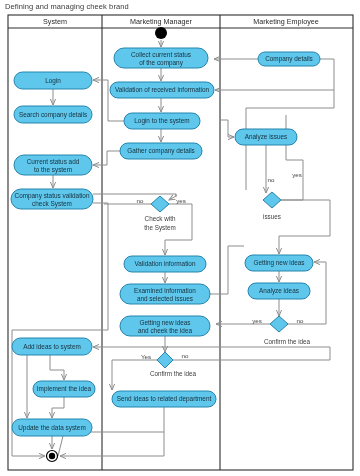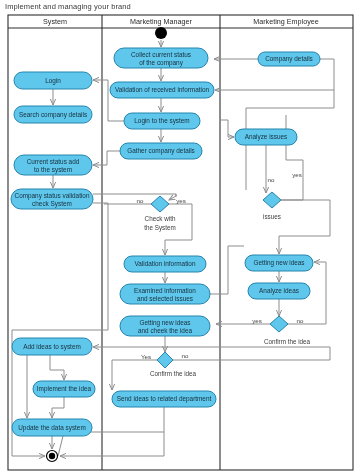--- a/index.html
+++ b/index.html
@@ -72,21 +72,21 @@
   .lane-div {
     stroke: #2e2e2e;
     stroke-width: 1.1;
   }
 </style>
 </head>
 <body>
 
 <div id="canvas-root">
 
-  <div id="diagram-title">Implement and managing your brand</div>
+  <div id="diagram-title">Defining and managing cheek brand</div>
 
   <svg id="diagram-svg" width="360" height="476" viewBox="0 0 360 476" xmlns="http://www.w3.org/2000/svg">
     <defs>
       <marker id="arrowOpen" markerWidth="7" markerHeight="7" refX="6" refY="3" orient="auto" markerUnits="userSpaceOnUse">
         <path d="M0,0.4 L6,3 L0,5.6" fill="none" stroke="#8d8d8d" stroke-width="1"></path>
       </marker>
     </defs>
 
     <g>
       <rect class="lane-frame" x="8" y="15" width="345" height="455"></rect>

